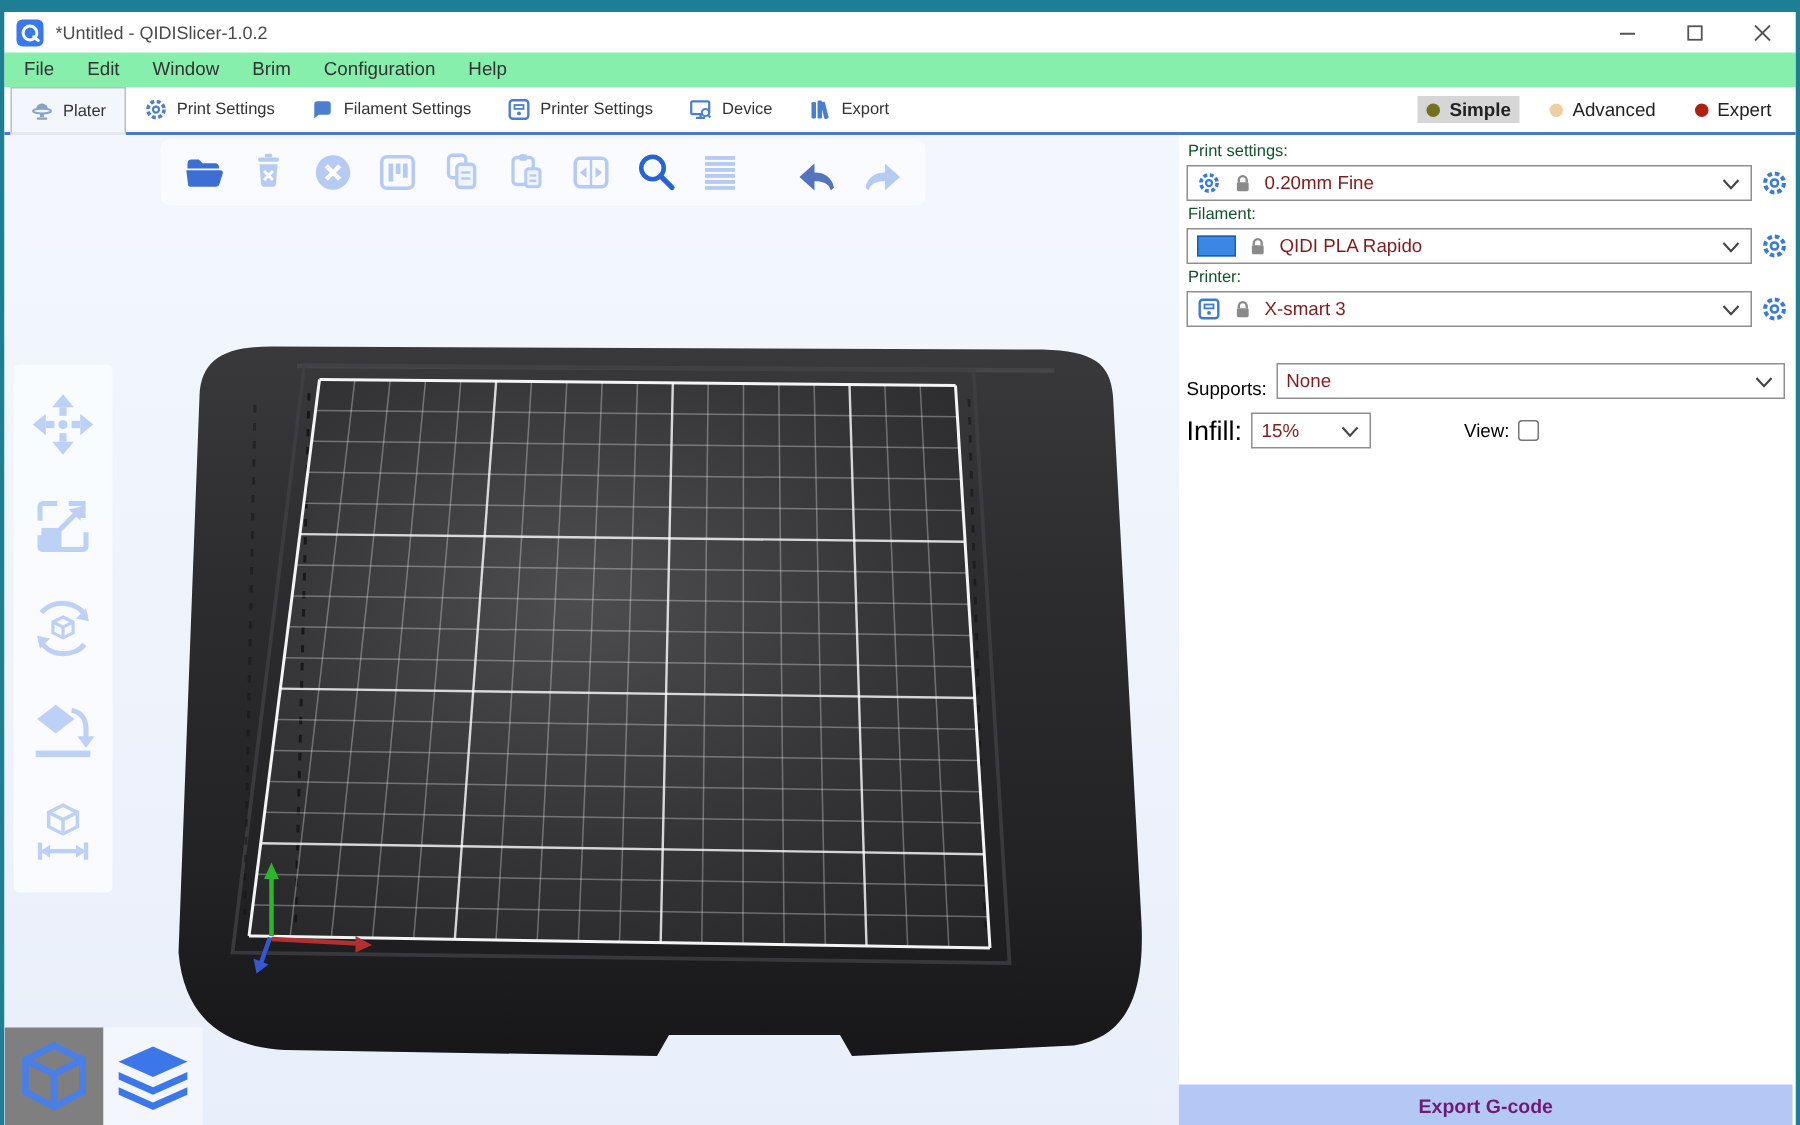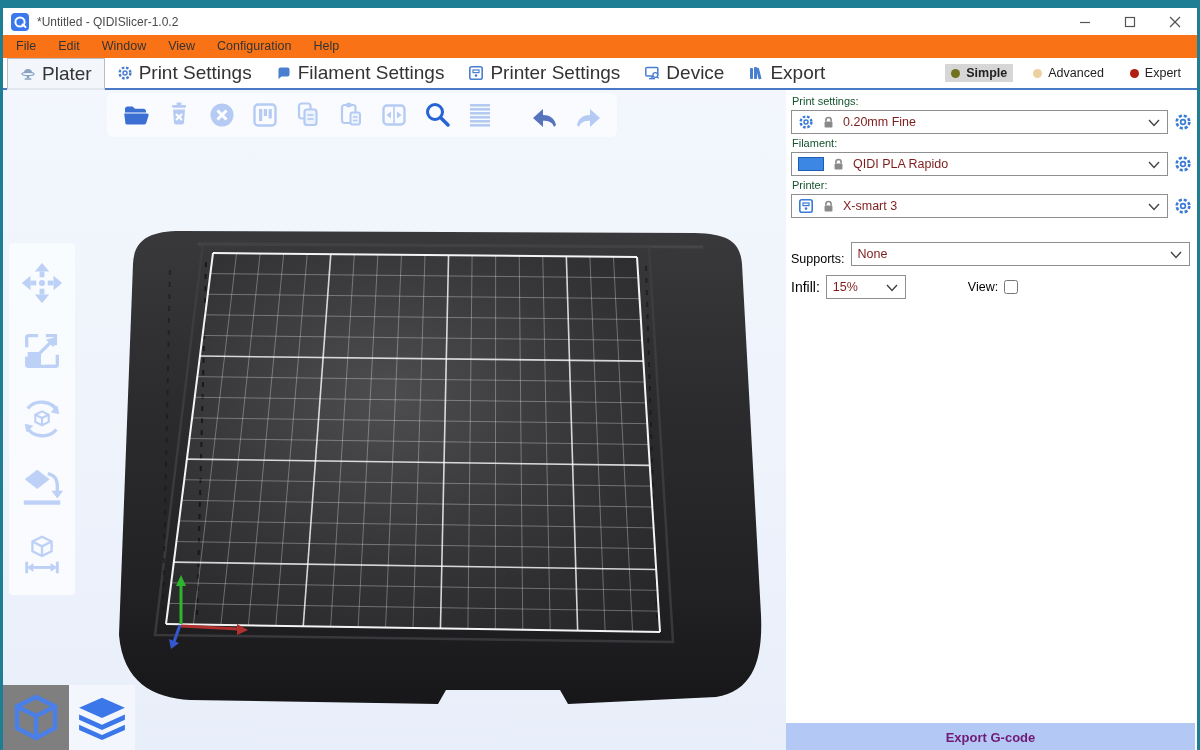--- a/index.html
+++ b/index.html
@@ -8,26 +8,26 @@
   #frame { position:absolute; left:3px; top:8px; width:1194px; height:744px; background:#ffffff; display:flex; flex-direction:column; }
 
   
   #titlebar { height:27px; display:flex; align-items:center; padding-left:8px; background:#fff; }
   #app-icon { width:18px; height:18px; border-radius:4px; background:#3a78ee; display:flex; align-items:center; justify-content:center; }
   #window-title { margin-left:8px; font-size:12px; color:#4a4a4a; }
   #win-controls { margin-left:auto; display:flex; height:100%; }
   .win-btn { width:45px; height:100%; display:flex; align-items:center; justify-content:center; color:#555; }
 
   
-  #menubar { height:23px; display:flex; align-items:center; padding-left:2px; background:#f97316; }
+  #menubar { height:23px; display:flex; align-items:center; padding-left:2px; background:#86efac; }
   .menu-item { font-size:12.5px; color:#333; padding:0 11px; line-height:23px; }
 
   
   #tabbar { height:32px; display:flex; align-items:stretch; background:#fff; border-bottom:2px solid #4a7ac6; }
-  .tab { display:flex; align-items:center; gap:6px; padding:0 12px; font-size:19px; color:#333; white-space:nowrap; }
+  .tab { display:flex; align-items:center; gap:6px; padding:0 12px; font-size:11px; color:#333; white-space:nowrap; }
   .tab.active { background:#f3f6fb; border:1px solid #b9bdc6; border-bottom:2px solid #e3e7ee; margin-bottom:-2px; margin-left:4px; }
   #modes { margin-left:auto; display:flex; align-items:center; gap:14px; padding-right:10px; }
   .mode { display:flex; align-items:center; gap:6px; font-size:12.5px; color:#222; padding:2px 6px; }
   .mode.selected { background:#d6d6d6; font-weight:bold; }
   .mode-dot { width:9px; height:9px; border-radius:50%; display:inline-block; }
 
   
   #main { flex:1; display:flex; position:relative; }
   #viewport { position:relative; width:783px; height:662px; background:linear-gradient(#f3f7fd,#e9effa); overflow:hidden; }
   #bed-svg { position:absolute; left:0; top:0; }
@@ -52,21 +52,21 @@
   .panel-label { font-size:11px; color:#14532d; margin:3px 0 3px 1px; }
   .combo-row { display:flex; align-items:center; }
   .combo { flex:1; height:24px; border:1px solid #8f8f8f; background:#fff; display:flex; align-items:center; gap:7px; padding:0 22px 0 6px; position:relative; font-size:12.5px; color:#7f1d1d; }
   .combo .chev { position:absolute; right:7px; top:8px; }
   .gear-side { width:20px; margin-left:5px; display:flex; justify-content:center; }
   .swatch { width:26px; height:14px; border:1px solid #1a5fb4; }
   #supports-row { display:flex; align-items:flex-end; margin-top:24px; }
   #supports-row .panel-inline-label { font-size:12.5px; margin-right:6px; }
   #supports-combo { flex:1; margin-right:3px; }
   #infill-row { display:flex; align-items:center; margin-top:9px; }
-  #infill-row .panel-inline-label { font-size:14px; margin-right:6px; }
+  #infill-row .panel-inline-label { font-size:18px; margin-right:6px; }
   #infill-combo { width:80px; flex:none; }
   #brim-label { margin-left:62px; font-size:12.5px; }
   #brim-checkbox { width:14px; height:14px; margin-left:6px; }
   #export-btn { position:absolute; left:0; right:2px; bottom:0; height:29px; background:#b3c8f5; display:flex; align-items:center; justify-content:center; font-size:13px; font-weight:bold; color:#701a75; }
 </style>
 </head>
 <body>
 
 <div id="app">
 <div id="frame">
@@ -96,21 +96,21 @@
               <line x1="11" y1="1" x2="1" y2="11" stroke="#555" stroke-width="1.2"></line>
             </svg>
           </span>
     </span>
   </div>
 
   <div id="menubar">
     <span class="menu-item">File</span>
     <span class="menu-item">Edit</span>
     <span class="menu-item">Window</span>
-    <span class="menu-item">View</span>
+    <span class="menu-item">Brim</span>
     <span class="menu-item">Configuration</span>
     <span class="menu-item">Help</span>
   </div>
 
   <div id="tabbar">
     <span class="tab active">
       <svg width="16" height="16" viewBox="0 0 16 16">
             <path d="M4 7 a4 4 0 0 1 8 0 z" fill="#8aa3c4"></path>
             <ellipse cx="8" cy="8" rx="6" ry="1.6" fill="none" stroke="#8aa3c4" stroke-width="1.3"></ellipse>
             <rect x="6.7" y="9.5" width="2.6" height="2.6" fill="#8aa3c4"></rect>

